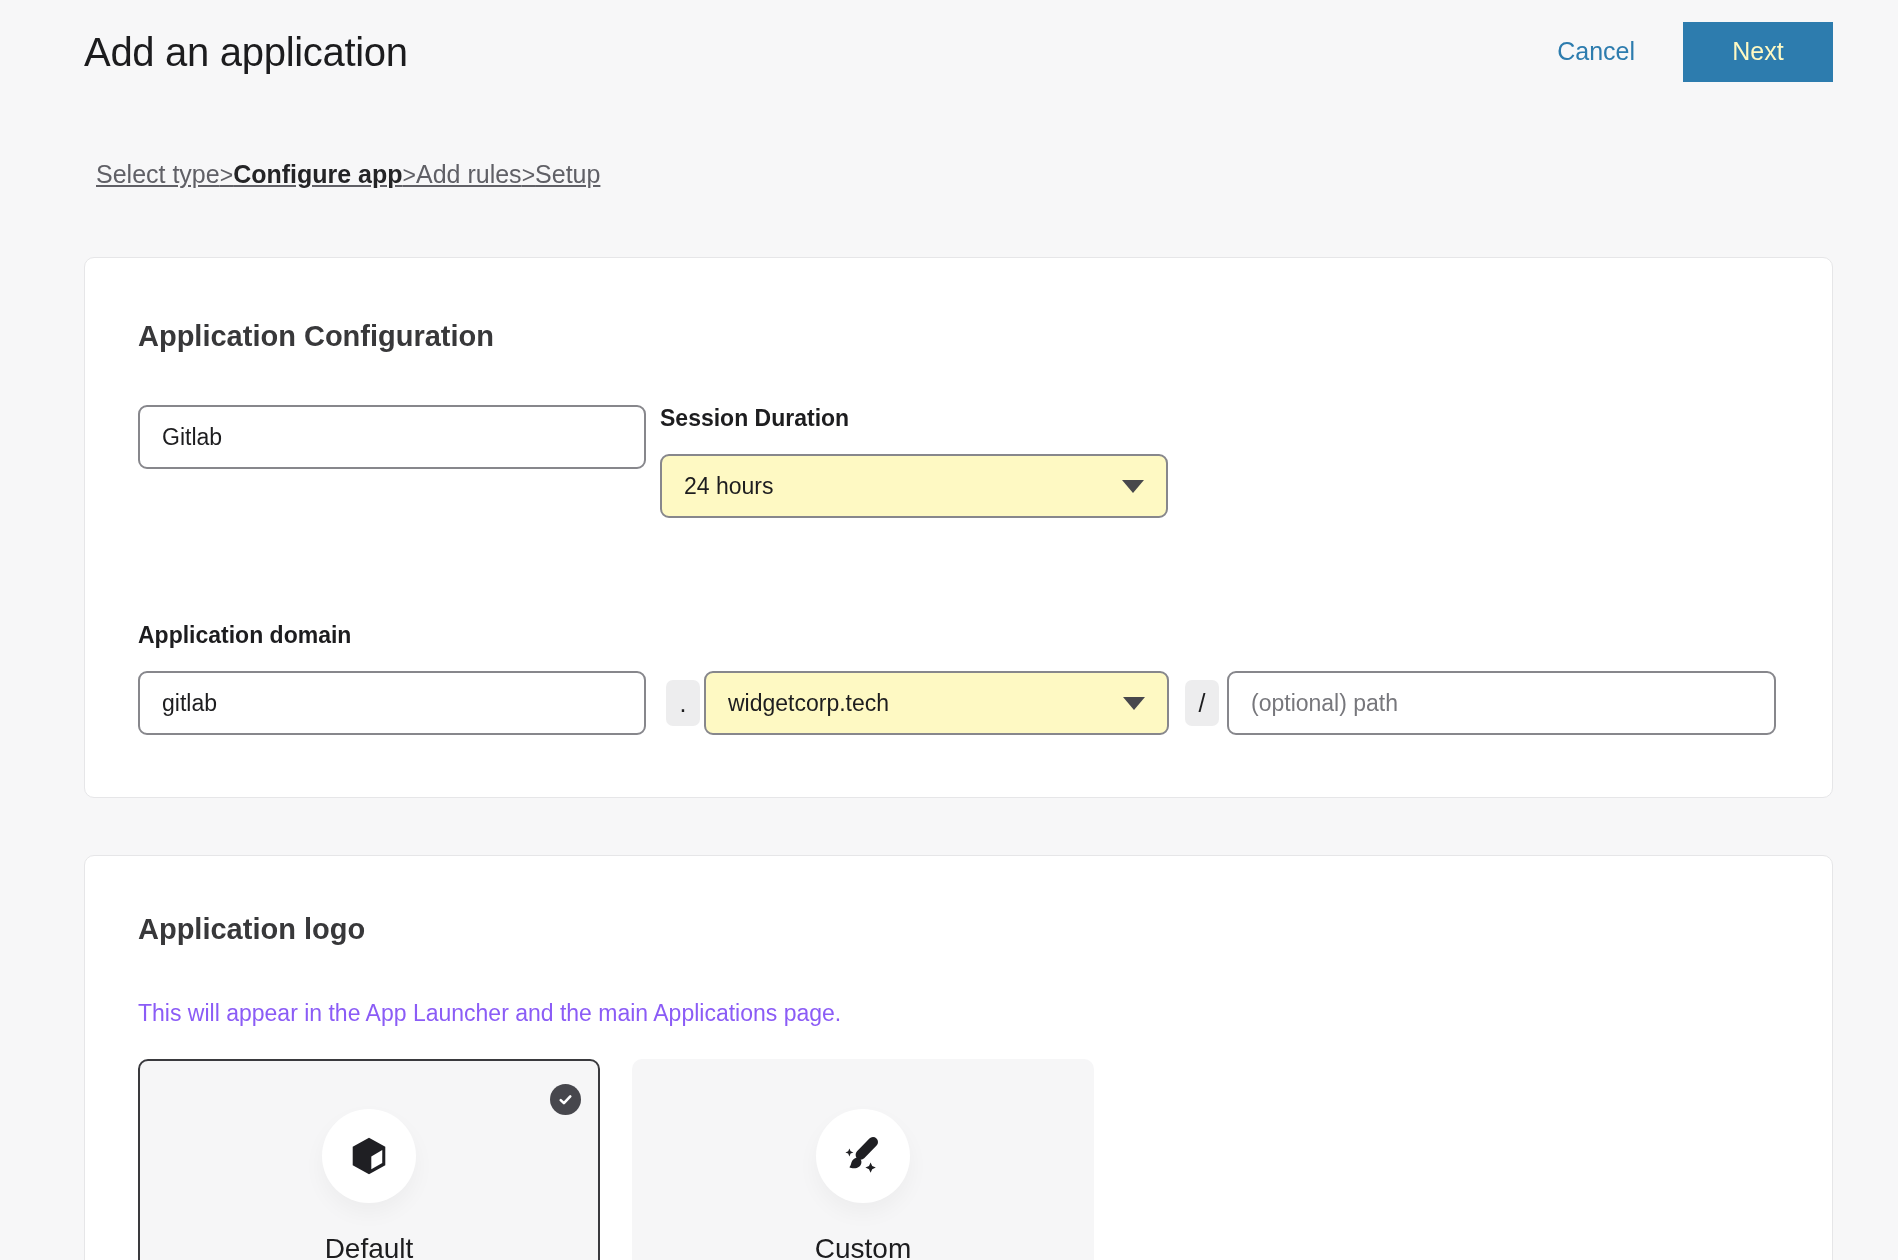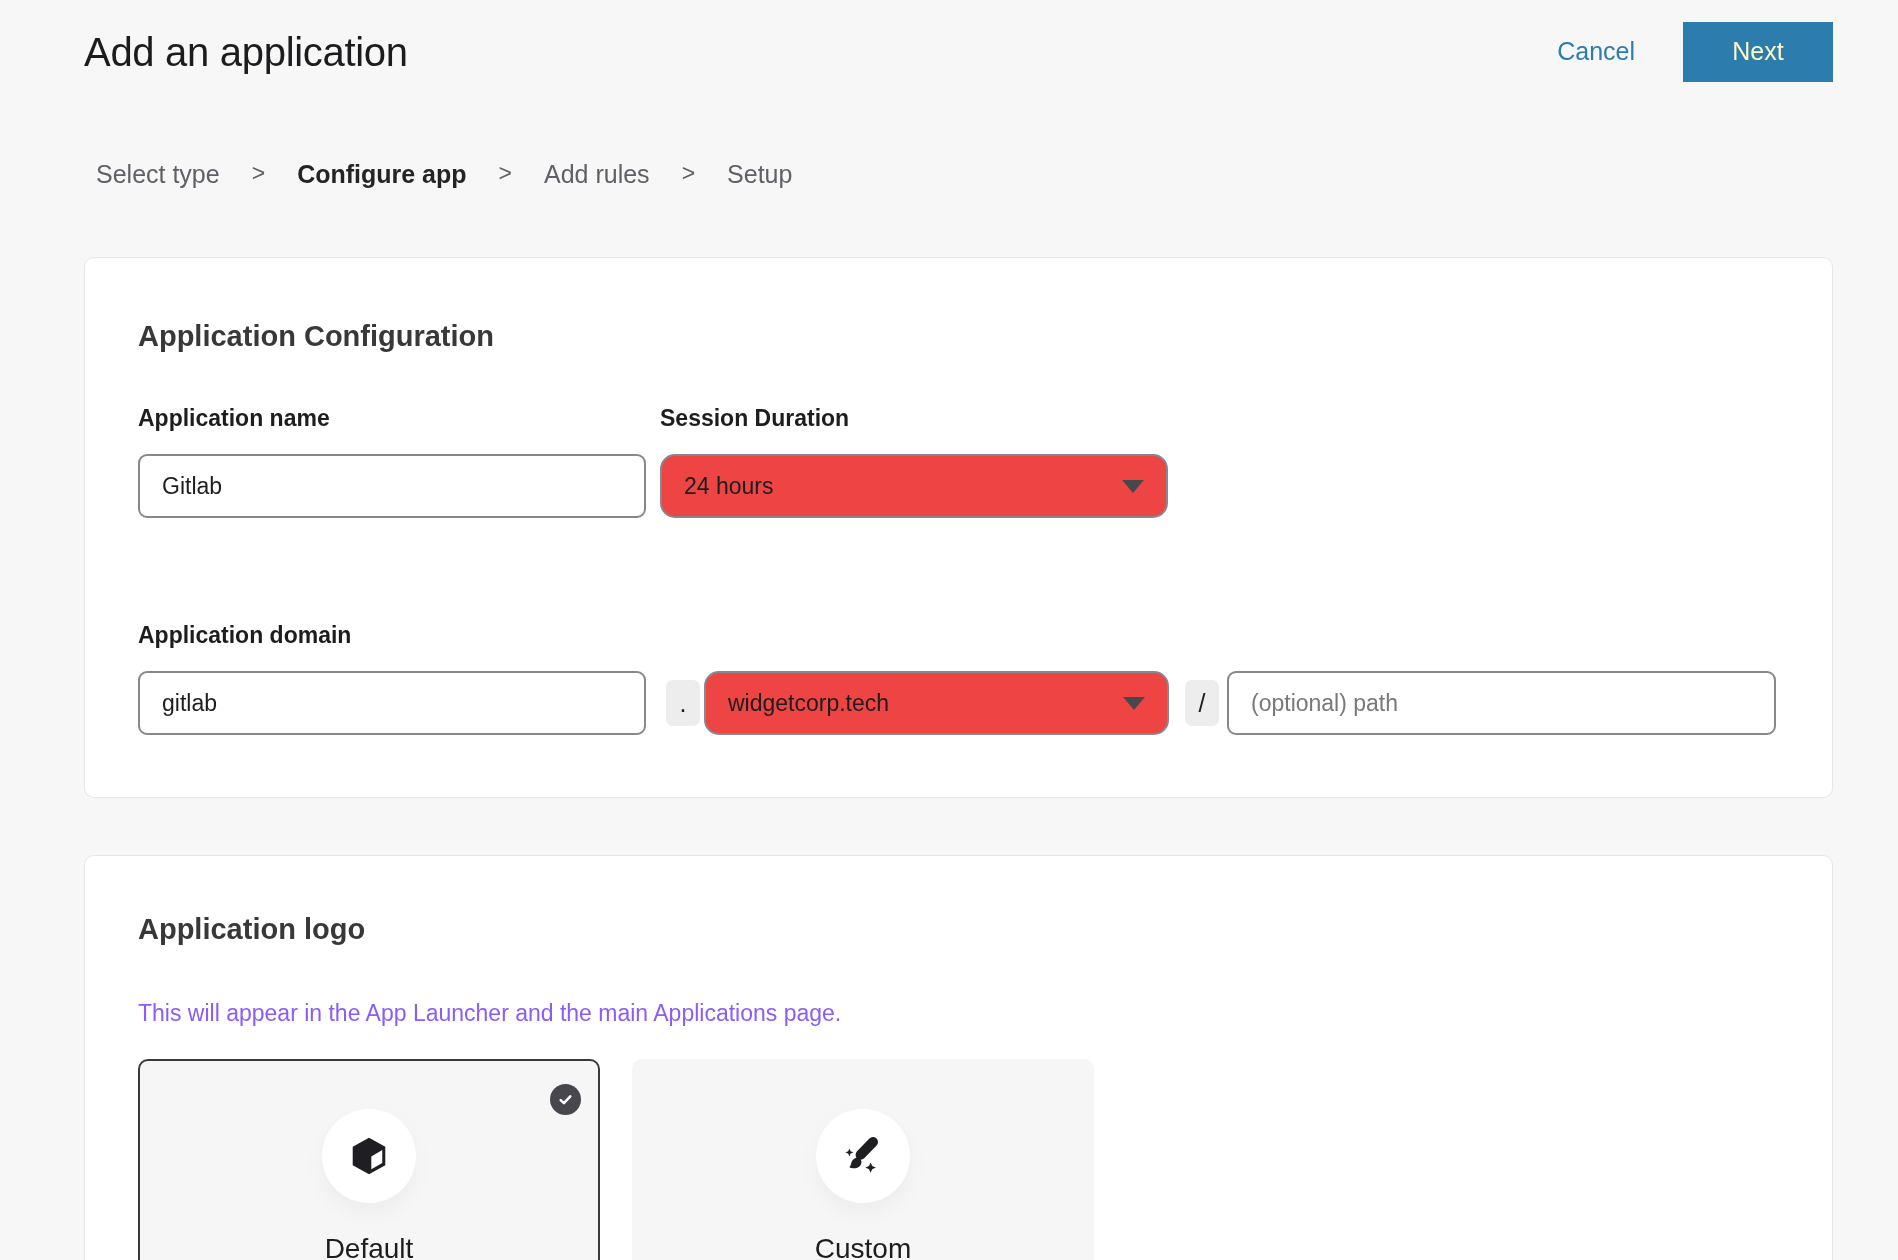--- a/index.html
+++ b/index.html
@@ -21,22 +21,22 @@
   .cancel-link { font-size: 25px; color: #2d7cae; cursor: pointer; background: none; border: none; font-family: inherit; }
   .next-button {
     min-width: 150px; height: 60px; padding: 0 40px;
     background: #2d7cae; color: #fef9c3; font-size: 25px; font-family: inherit;
     border: none; border-radius: 0; cursor: pointer;
   }
 
   
   .steps {
     margin: 87px 0 0 12px;
-    display: flex; align-items: flex-start; gap: 32px;
-    font-size: 25px; color: #606066;
+    display: flex; align-items: flex-end; 
+    font-size: 25px; color: #606066; text-decoration: underline;
   }
   .step { cursor: pointer; }
   .step.current { font-weight: 700; color: #242426; }
   .step-sep { color: #606066; font-size: 23px; }
 
   
   .card {
     background: #ffffff;
     border: 1px solid #e6e6e8;
     border-radius: 10px;
@@ -55,22 +55,22 @@
   .text-input {
     width: 100%; height: 64px;
     border: 2px solid #87878c; border-radius: 9px;
     padding: 12px 22px; font-size: 23px; font-family: inherit; color: #1d1d1f;
     background: #fff; outline: none;
   }
   .text-input::placeholder { color: #77777c; }
 
   .select-box {
     position: relative; width: 100%; height: 64px;
-    border: 2px solid #87878c; border-radius: 15px;
-    background: #ef4444; cursor: pointer;
+    border: 2px solid #87878c; border-radius: 9px;
+    background: #fef9c3; cursor: pointer;
     display: flex; align-items: center; padding: 0 56px 0 22px;
     font-size: 23px; color: #1d1d1f;
   }
   .caret {
     position: absolute; right: 22px; top: 50%; margin-top: -6px;
     width: 0; height: 0;
     border-left: 11px solid transparent; border-right: 11px solid transparent;
     border-top: 13px solid #48484c;
   }
 
@@ -131,21 +131,20 @@
     <span class="step">Add rules</span>
     <span class="step-sep">&gt;</span>
     <span class="step">Setup</span>
   </nav>
 
   <section class="card card-config">
     <h2 class="card-heading">Application Configuration</h2>
 
     <div class="field-row">
       <div class="field-group">
-        <label class="field-label">Application name</label>
         <input class="text-input" type="text" value="Gitlab" style="">
       </div>
       <div class="field-group">
         <label class="field-label">Session Duration</label>
         <div class="select-box" role="button">
           <span>24 hours</span>
           <span class="caret"></span>
         </div>
       </div>
     </div>

